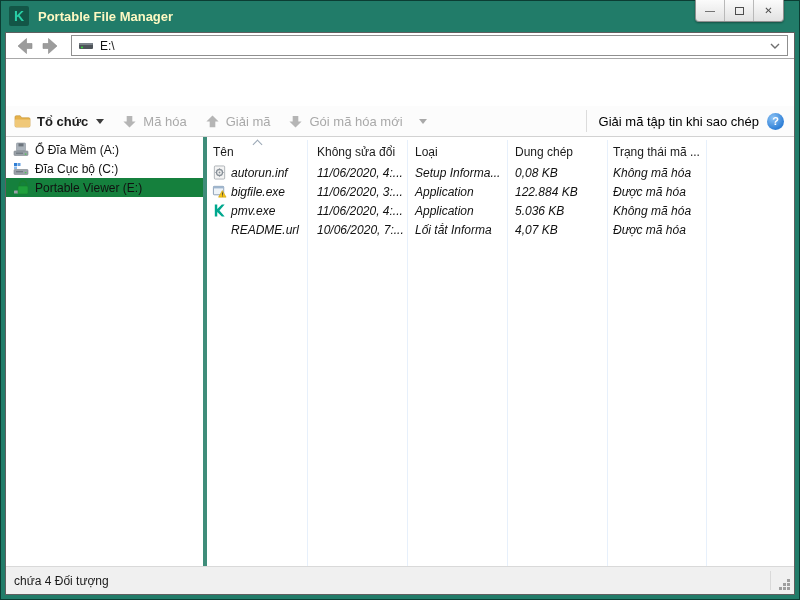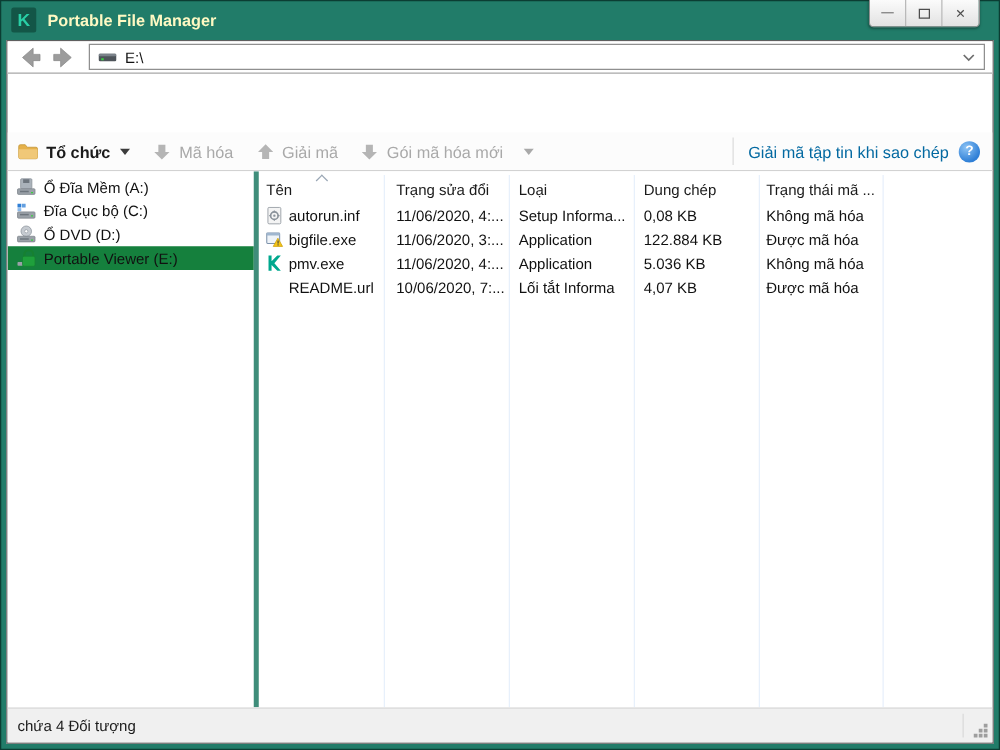--- a/index.html
+++ b/index.html
@@ -61,21 +61,21 @@
   .tb-item .lbl-on { color:#1b1b1b; font-weight:600; }
   .tb-item .lbl-off { color:#a9a9a9; }
   .caret-down {
     width:0; height:0; border-left:4px solid transparent; border-right:4px solid transparent;
     border-top:5px solid #3c3c3c; display:inline-block; margin-left:2px;
   }
   .caret-gray { border-top-color:#a9a9a9; }
   .tb-spacer { flex:1; }
   .tb-sep { width:1px; height:22px; background:#dcdcdc; margin-right:12px; }
   .copy-option { display:flex; align-items:center; gap:8px; }
-  .copy-option .lbl { color:#0369a1; font-size:13px;text-align:center; }
+  .copy-option .lbl { color:#000000; font-size:13px;text-align:center; }
   .help-icon {
     width:17px; height:17px; border-radius:50%;
     background:radial-gradient(circle at 35% 30%, #8cc3f5, #2f7fd6 70%);
     color:#fff; font-weight:bold; font-size:11px;
     display:flex; align-items:center; justify-content:center;
   }
   
   .main { flex:1; display:flex; overflow:hidden; background:#fff; }
   .sidebar { width:197px; flex:0 0 197px; padding-top:3px; }
   .side-item { height:19px; display:flex; align-items:center; gap:6px; padding-left:7px; font-size:12px; color:#111; white-space:nowrap; }
@@ -92,21 +92,21 @@
     content:""; position:absolute; left:0; top:2px; width:6px; height:6px;
     border-left:1px solid #9aa7b5; border-top:1px solid #9aa7b5; transform:rotate(45deg);
   }
   .list-header { display:flex; height:26px; align-items:flex-end; padding-bottom:4px; font-size:12px; color:#1a1a1a; }
   .hc { flex:0 0 auto; padding-left:8px; white-space:nowrap; overflow:hidden; }
   .hc.name { width:100px; padding-left:6px; }
   .hc.date { width:100px; padding-left:10px; }
   .hc.type { width:100px; }
   .hc.size { width:100px; }
   .hc.status { width:110px; padding-left:6px; }
-  .file-row { display:flex; height:19px; align-items:center; font-size:12px; color:#111; }
+  .file-row { display:flex; height:19px; align-items:center; font-size:12px; color:#111;font-style:italic; }
   .fc { flex:0 0 auto; padding-left:8px; white-space:nowrap; overflow:hidden; }
   .fc.name { width:100px; padding-left:5px; display:flex; align-items:center; gap:4px; }
   .fc.date { width:100px; padding-left:10px; }
   .fc.type { width:100px; }
   .fc.size { width:100px; }
   .fc.status { width:110px; padding-left:6px; }
   .file-icon { width:15px; height:15px; flex:0 0 15px; }
   
   .statusbar {
     height:28px; flex:0 0 28px; background:#f0f0f0; border-top:1px solid #d9d9d9;
@@ -210,30 +210,20 @@
           <svg class="side-icon" viewBox="0 0 16 15">
             <rect x="1" y="2" width="3" height="3" fill="#2f7fd6"></rect>
             <rect x="4.5" y="2" width="3" height="3" fill="#2f7fd6" opacity="0.75"></rect>
             <rect x="1" y="5.5" width="3" height="2.5" fill="#2f7fd6" opacity="0.55"></rect>
             <rect x="1" y="8.5" width="14" height="5" rx="0.8" fill="#9aa1a8" stroke="#7d848b" stroke-width="0.6"></rect>
             <rect x="3" y="10.1" width="7" height="1.2" fill="#6d757d"></rect>
             <rect x="11.8" y="11.2" width="1.6" height="1" fill="#39d13f"></rect>
           </svg>
           <span>Đĩa Cục bộ (C:)</span>
         </div>
-        <div class="side-item">
-          <svg class="side-icon" viewBox="0 0 16 15">
-            <circle cx="8" cy="5" r="4.2" fill="#c6cbd1" stroke="#8a929a" stroke-width="0.6"></circle>
-            <circle cx="8" cy="5" r="1.3" fill="#ffffff" stroke="#8a929a" stroke-width="0.5"></circle>
-            <rect x="1" y="9" width="14" height="4.5" rx="0.8" fill="#9aa1a8" stroke="#7d848b" stroke-width="0.6"></rect>
-            <rect x="3" y="10.6" width="7" height="1.2" fill="#6d757d"></rect>
-            <rect x="11.8" y="11.6" width="1.6" height="1" fill="#39d13f"></rect>
-          </svg>
-          <span>Ổ DVD (D:)</span>
-        </div>
         <div class="side-item selected">
           <svg class="side-icon" viewBox="0 0 16 15">
             <rect x="1" y="10.5" width="5" height="3" rx="0.6" fill="#9aa1a8"></rect>
             <path d="M6.5 6.5 v-2 a3.5 3.5 0 0 1 7 0 v2" fill="none" stroke="#168031" stroke-width="1.8"></path>
             <rect x="5" y="6" width="10" height="8" rx="1.2" fill="#1fa03c" stroke="#168031" stroke-width="0.6"></rect>
           </svg>
           <span>Portable Viewer (E:)</span>
         </div>
       </div>
 
@@ -242,21 +232,21 @@
       <div class="filearea">
         <div class="col-line" style="left:100px;"></div>
         <div class="col-line" style="left:200px;"></div>
         <div class="col-line" style="left:300px;"></div>
         <div class="col-line" style="left:400px;"></div>
         <div class="col-line" style="left:499px;"></div>
         <div class="sort-icon"></div>
 
         <div class="list-header">
           <div class="hc name">Tên</div>
-          <div class="hc date">Trạng sửa đổi</div>
+          <div class="hc date">Không sửa đổi</div>
           <div class="hc type">Loại</div>
           <div class="hc size">Dung chép</div>
           <div class="hc status">Trạng thái mã ...</div>
         </div>
 
         <div class="file-row">
           <div class="fc name">
             <svg class="file-icon" viewBox="0 0 16 16">
               <rect x="2.5" y="1" width="11" height="14" rx="1" fill="#f4f4f4" stroke="#9aa0a6" stroke-width="0.8"></rect>
               <circle cx="8" cy="8" r="3.2" fill="none" stroke="#8a929a" stroke-width="1.4"></circle>

